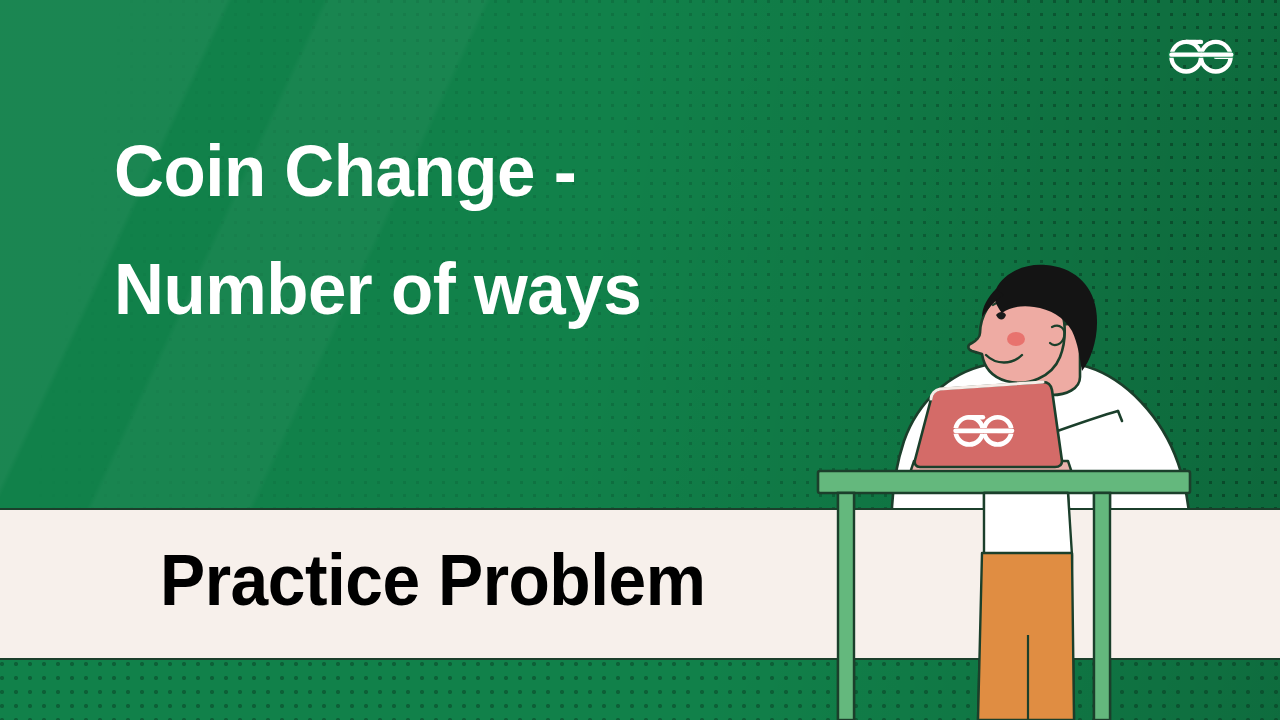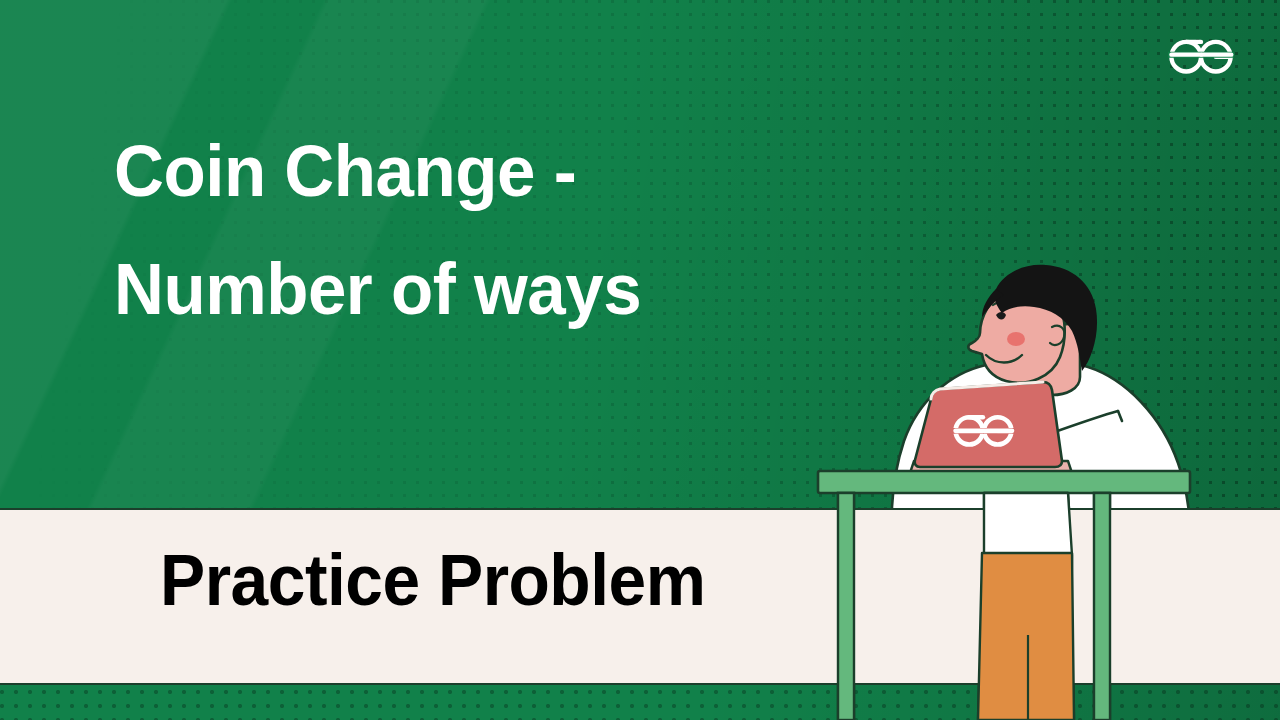--- a/index.html
+++ b/index.html
@@ -107,21 +107,21 @@
     transform: scaleX(0.96);
     transform-origin: left center;
   }
 
   
   .band {
     position: absolute;
     left: 0;
     right: 0;
     top: 508px;
-    height: 177px;
+    height: 152px;
     background: #f7f0eb;
     border-top: 2px solid #1b3f2b;
     border-bottom: 2px solid #1b3f2b;
     box-sizing: border-box;
     z-index: 25;
   }
   .band-label {
     position: absolute;
     left: 160px;
     top: 28px;

